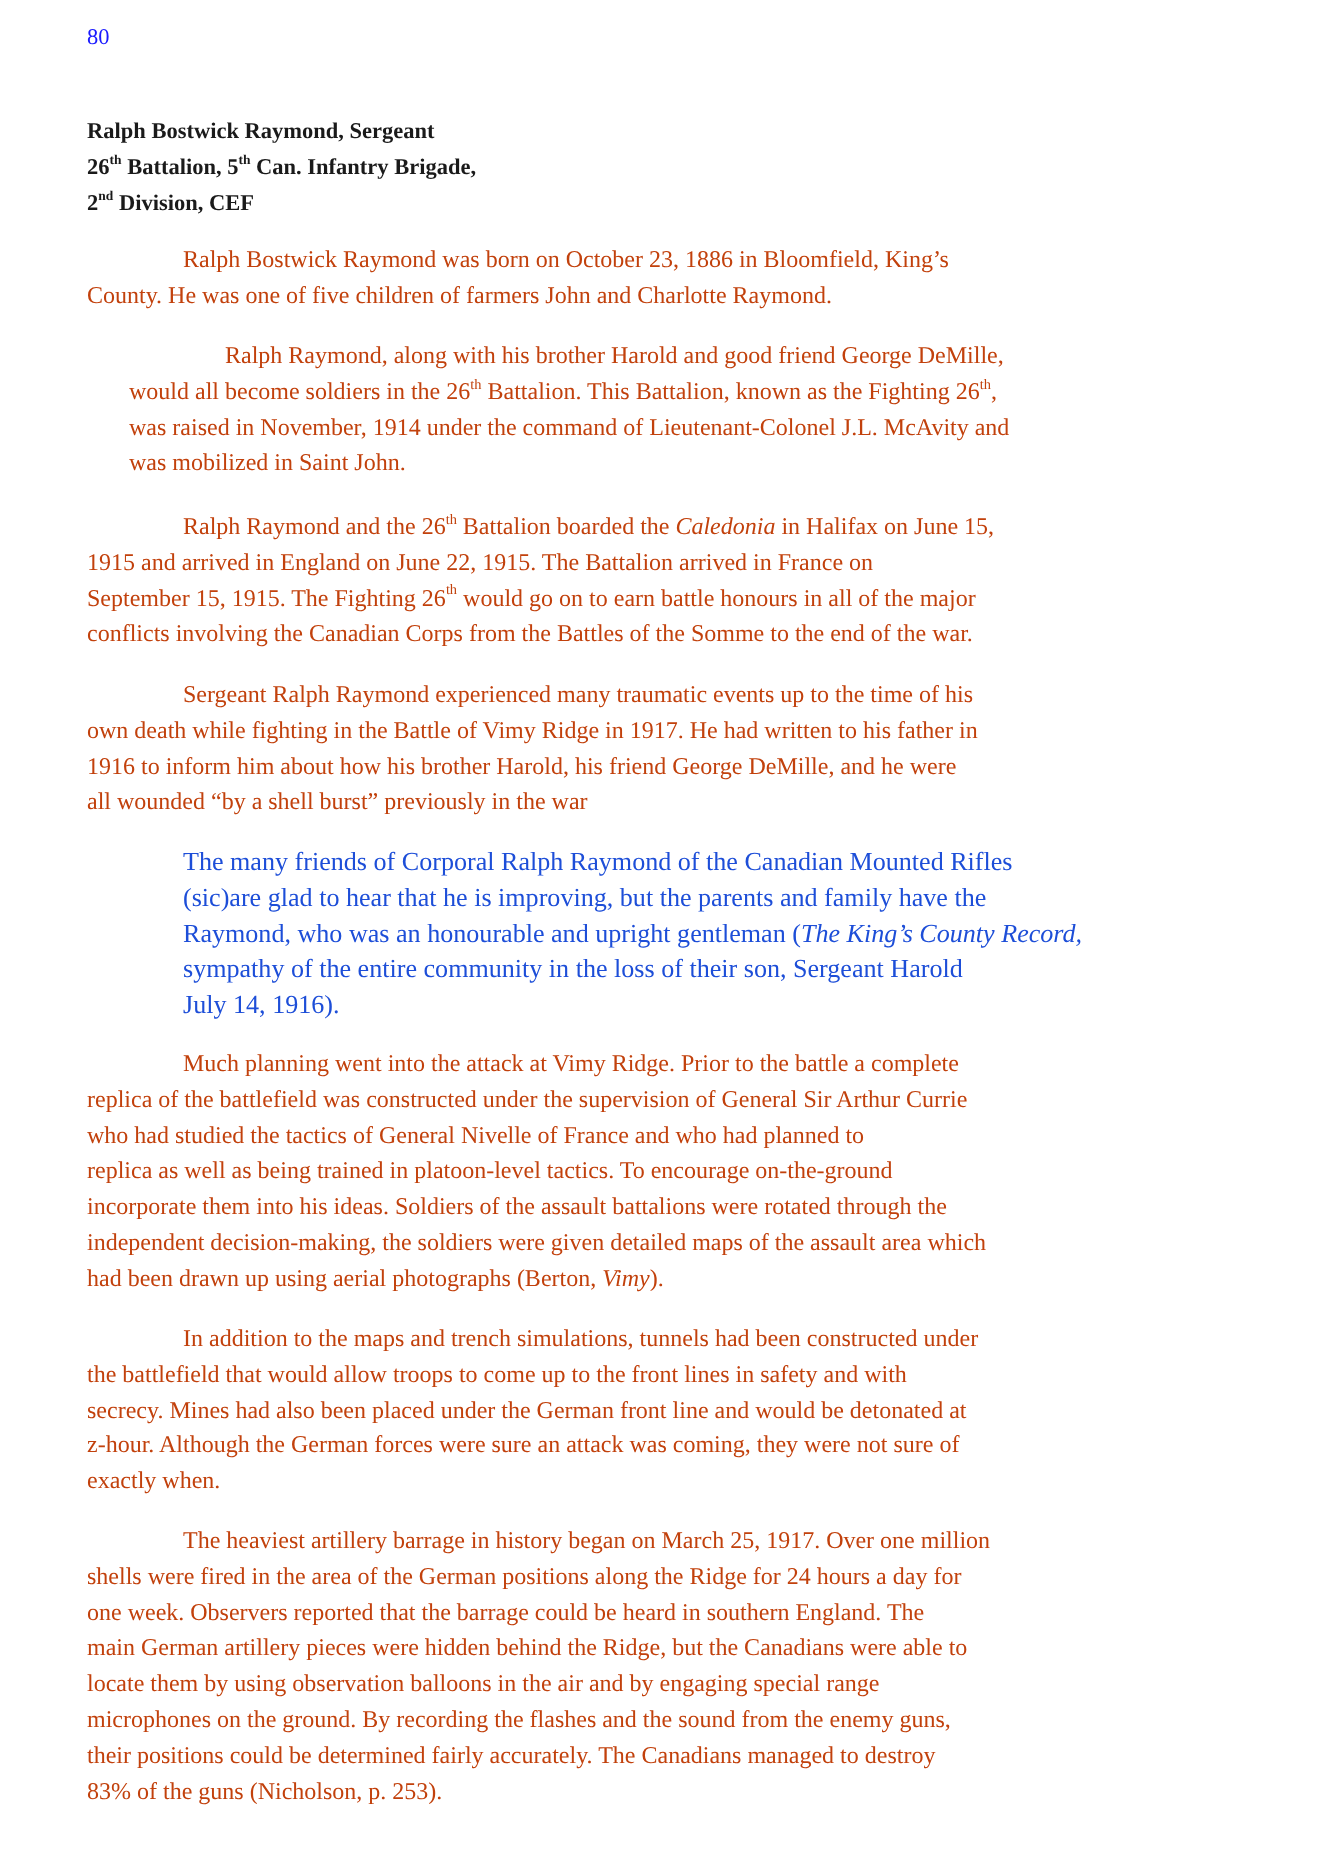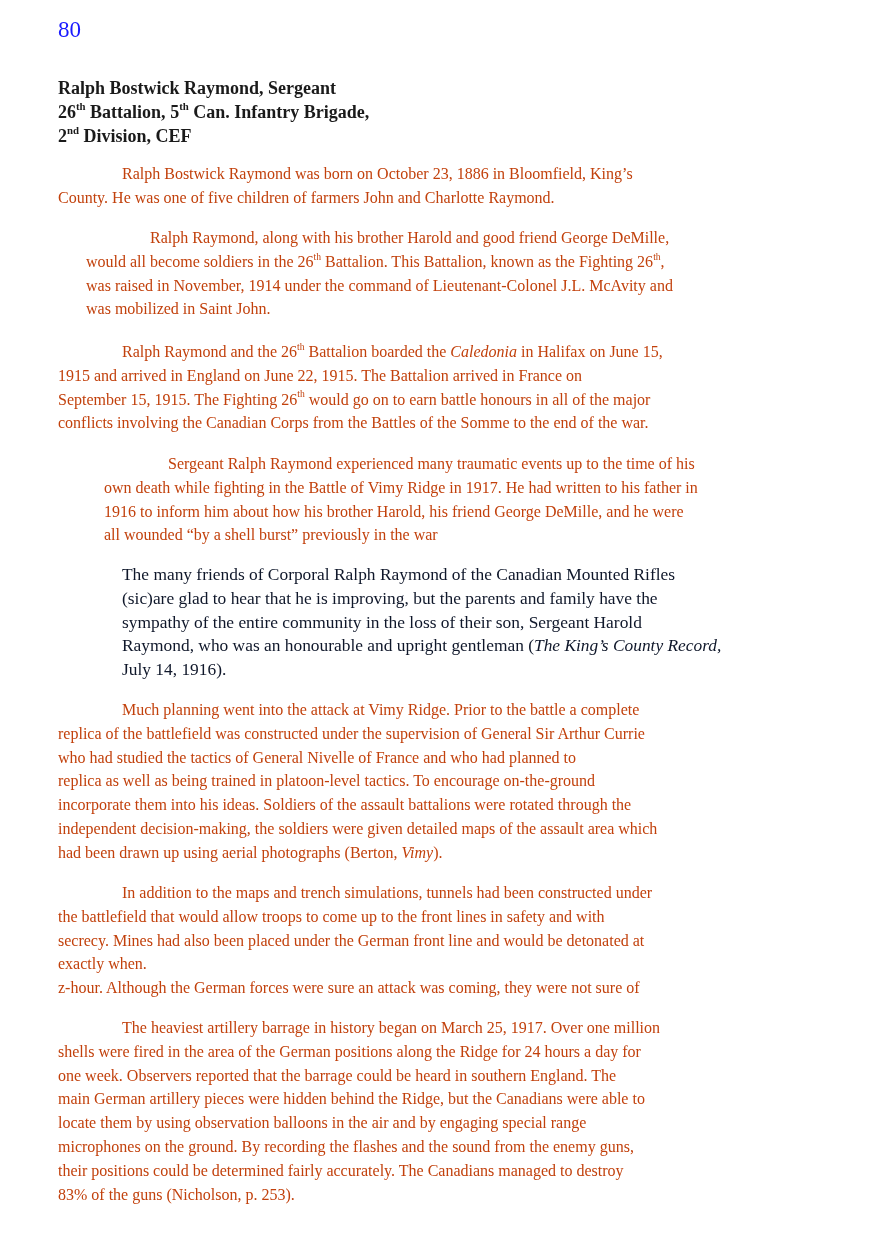--- a/index.html
+++ b/index.html
@@ -8,29 +8,29 @@
       height: 1248px;
       position: relative;
       overflow: hidden;
       font-family: "Liberation Serif", "DejaVu Serif", serif;
       color: #1a1a1a;
     }
     .page-number {
       position: absolute;
       left: 58px;
       top: 18px;
-      font-size: 23px;
+      font-size: 15px;
       color: #1a1aff;
       line-height: 1;
     }
     .heading {
       position: absolute;
       left: 58px;
       top: 76px;
-      font-size: 18px;
+      font-size: 15px;
       font-weight: bold;
       line-height: 24px;
       color: #1a1a1a;
     }
     .heading .line { display: block; white-space: nowrap; }
     sup { font-size: 0.6em; line-height: 0; vertical-align: super; position: relative; top: -0.1em; }
     .para {
       position: absolute;
       left: 58px;
       width: 770px;
@@ -39,21 +39,21 @@
       color: #c2410c;
     }
     .para .line { display: block; white-space: nowrap; }
     .para .line.first { text-indent: 64px; }
     .quote {
       position: absolute;
       left: 122px;
       width: 700px;
       font-size: 17.4px;
       line-height: 23.8px;
-      color: #0f172a;
+      color: #1d4ed8;
     }
     .quote .line { display: block; white-space: nowrap; }
     em { font-style: italic; }
   </style>
 </head>
 <body>
 
 <div class="page-number">80</div>
 
 <div class="heading">
@@ -74,51 +74,51 @@
   <span class="line">was mobilized in Saint John.</span>
 </div>
 
 <div class="para" style="top:340px;">
   <span class="line first"><span>Ralph Raymond and the 26</span><sup>th</sup><span> Battalion boarded the </span><em>Caledonia</em><span> in Halifax on June 15,</span></span>
   <span class="line">1915 and arrived in England on June 22, 1915. The Battalion arrived in France on</span>
   <span class="line"><span>September 15, 1915. The Fighting 26</span><sup>th</sup><span> would go on to earn battle honours in all of the major</span></span>
   <span class="line">conflicts involving the Canadian Corps from the Battles of the Somme to the end of the war.</span>
 </div>
 
-<div class="para" style="top:452px;margin-left:46px;">
+<div class="para" style="top:452px;">
   <span class="line first">Sergeant Ralph Raymond experienced many traumatic events up to the time of his</span>
   <span class="line">own death while fighting in the Battle of Vimy Ridge in 1917. He had written to his father in</span>
   <span class="line">1916 to inform him about how his brother Harold, his friend George DeMille, and he were</span>
   <span class="line">all wounded “by a shell burst” previously in the war</span>
 </div>
 
 <div class="quote" style="top:563px;">
   <span class="line">The many friends of Corporal Ralph Raymond of the Canadian Mounted Rifles</span>
   <span class="line">(sic)are glad to hear that he is improving, but the parents and family have the</span>
+  <span class="line"><span>Raymond, who was an honourable and upright gentleman (</span><em>The King’s County Record,</em></span>
   <span class="line">sympathy of the entire community in the loss of their son, Sergeant Harold</span>
-  <span class="line"><span>Raymond, who was an honourable and upright gentleman (</span><em>The King’s County Record,</em></span>
   <span class="line">July 14, 1916).</span>
 </div>
 
 <div class="para" style="top:698px;">
   <span class="line first">Much planning went into the attack at Vimy Ridge. Prior to the battle a complete</span>
   <span class="line">replica of the battlefield was constructed under the supervision of General Sir Arthur Currie</span>
   <span class="line">who had studied the tactics of General Nivelle of France and who had planned to</span>
   <span class="line">replica as well as being trained in platoon-level tactics. To encourage on-the-ground</span>
   <span class="line">incorporate them into his ideas. Soldiers of the assault battalions were rotated through the</span>
   <span class="line">independent decision-making, the soldiers were given detailed maps of the assault area which</span>
   <span class="line"><span>had been drawn up using aerial photographs (Berton, </span><em>Vimy</em><span>).</span></span>
 </div>
 
 <div class="para" style="top:881px;">
   <span class="line first">In addition to the maps and trench simulations, tunnels had been constructed under</span>
   <span class="line">the battlefield that would allow troops to come up to the front lines in safety and with</span>
   <span class="line">secrecy. Mines had also been placed under the German front line and would be detonated at</span>
+  <span class="line">z-hour. Although the German forces were sure an attack was coming, they were not sure of</span>
   <span class="line">exactly when.</span>
-  <span class="line">z-hour. Although the German forces were sure an attack was coming, they were not sure of</span>
 </div>
 
 <div class="para" style="top:1016px;">
   <span class="line first">The heaviest artillery barrage in history began on March 25, 1917. Over one million</span>
   <span class="line">shells were fired in the area of the German positions along the Ridge for 24 hours a day for</span>
   <span class="line">one week. Observers reported that the barrage could be heard in southern England. The</span>
   <span class="line">main German artillery pieces were hidden behind the Ridge, but the Canadians were able to</span>
   <span class="line">locate them by using observation balloons in the air and by engaging special range</span>
   <span class="line">microphones on the ground. By recording the flashes and the sound from the enemy guns,</span>
   <span class="line">their positions could be determined fairly accurately. The Canadians managed to destroy</span>

